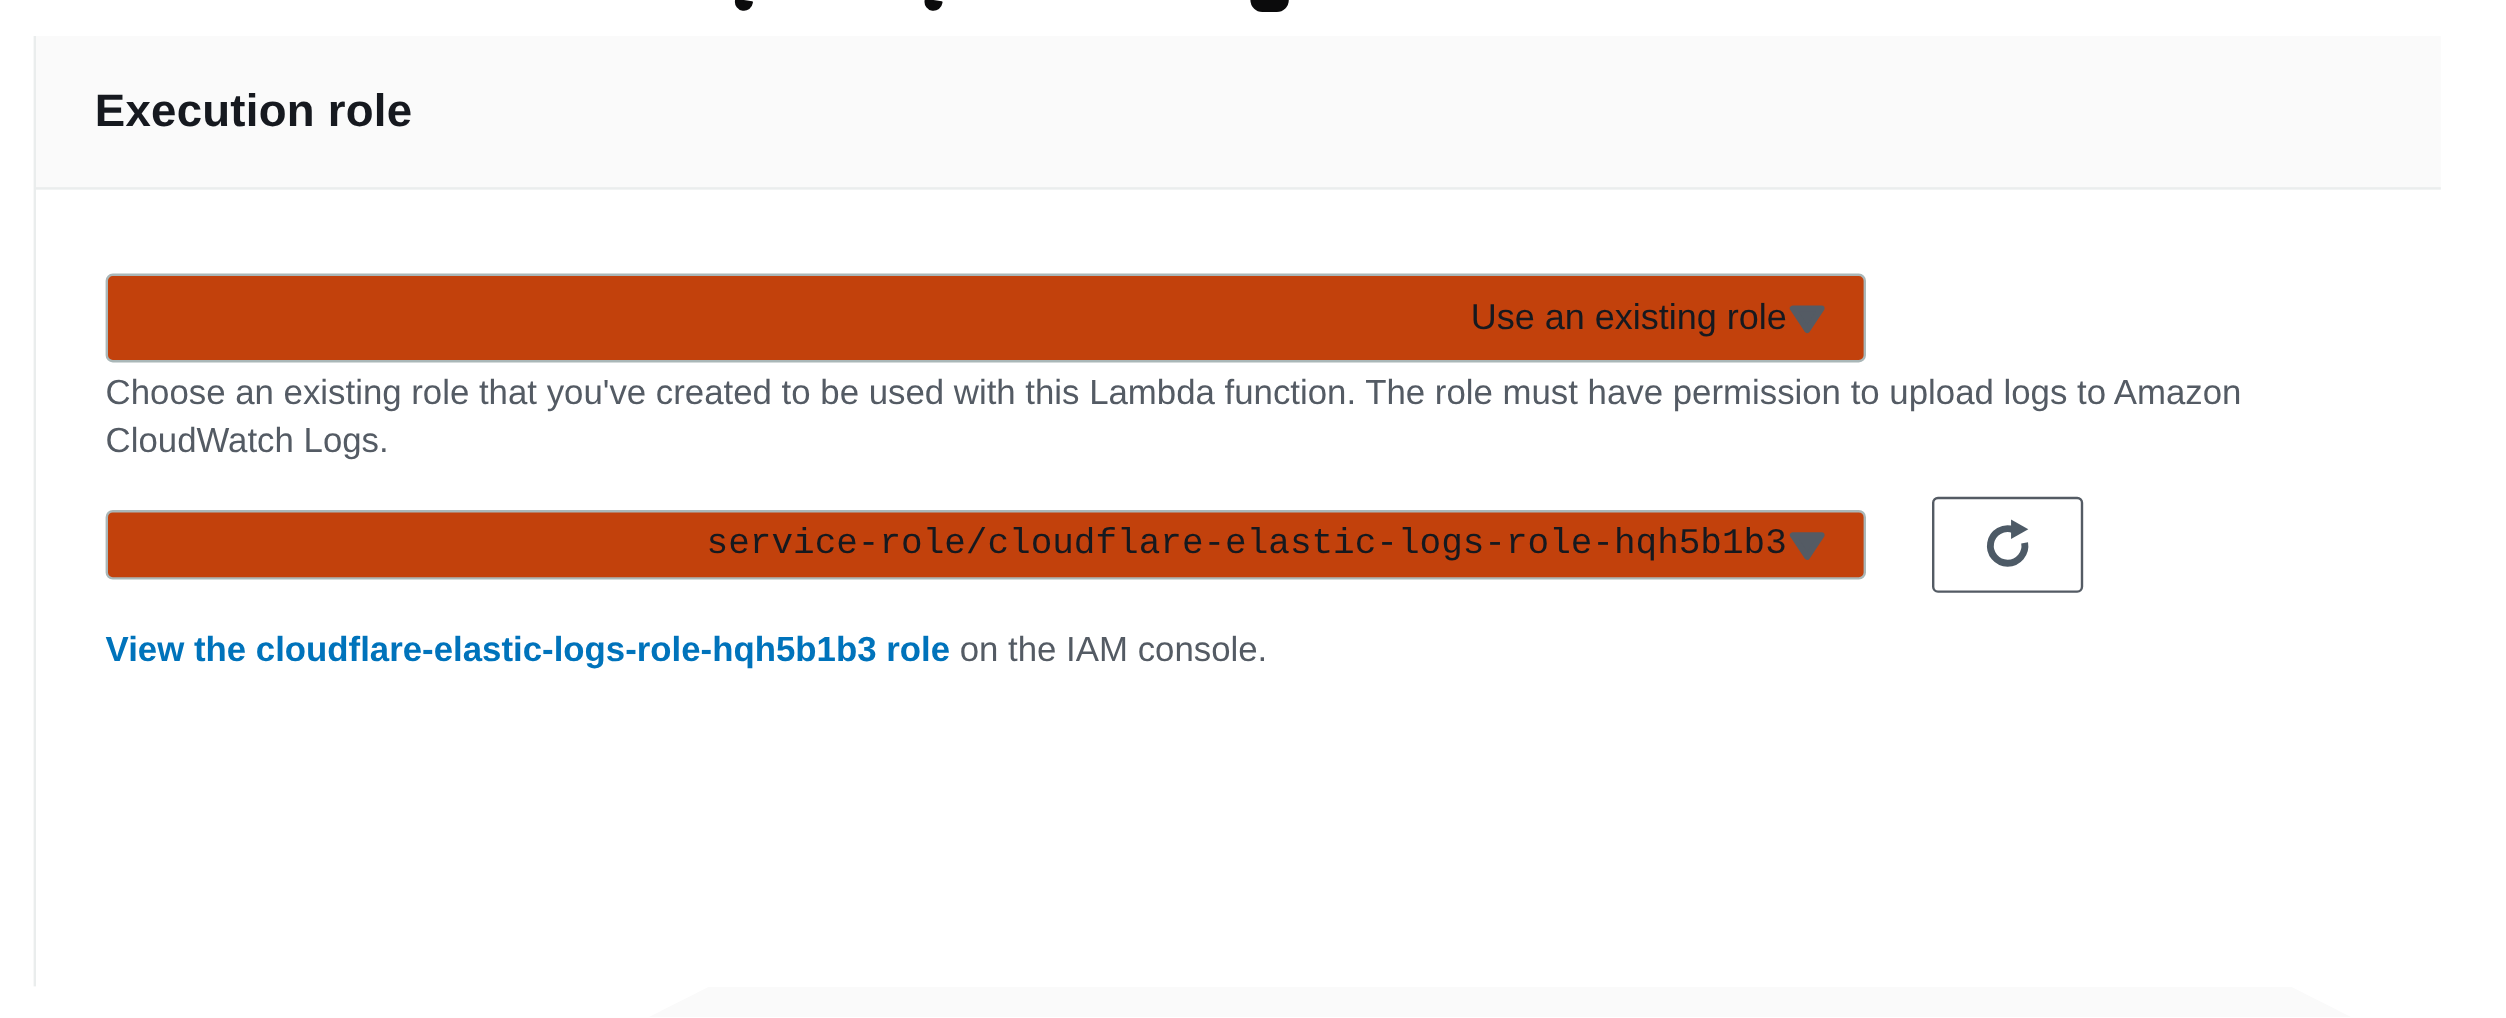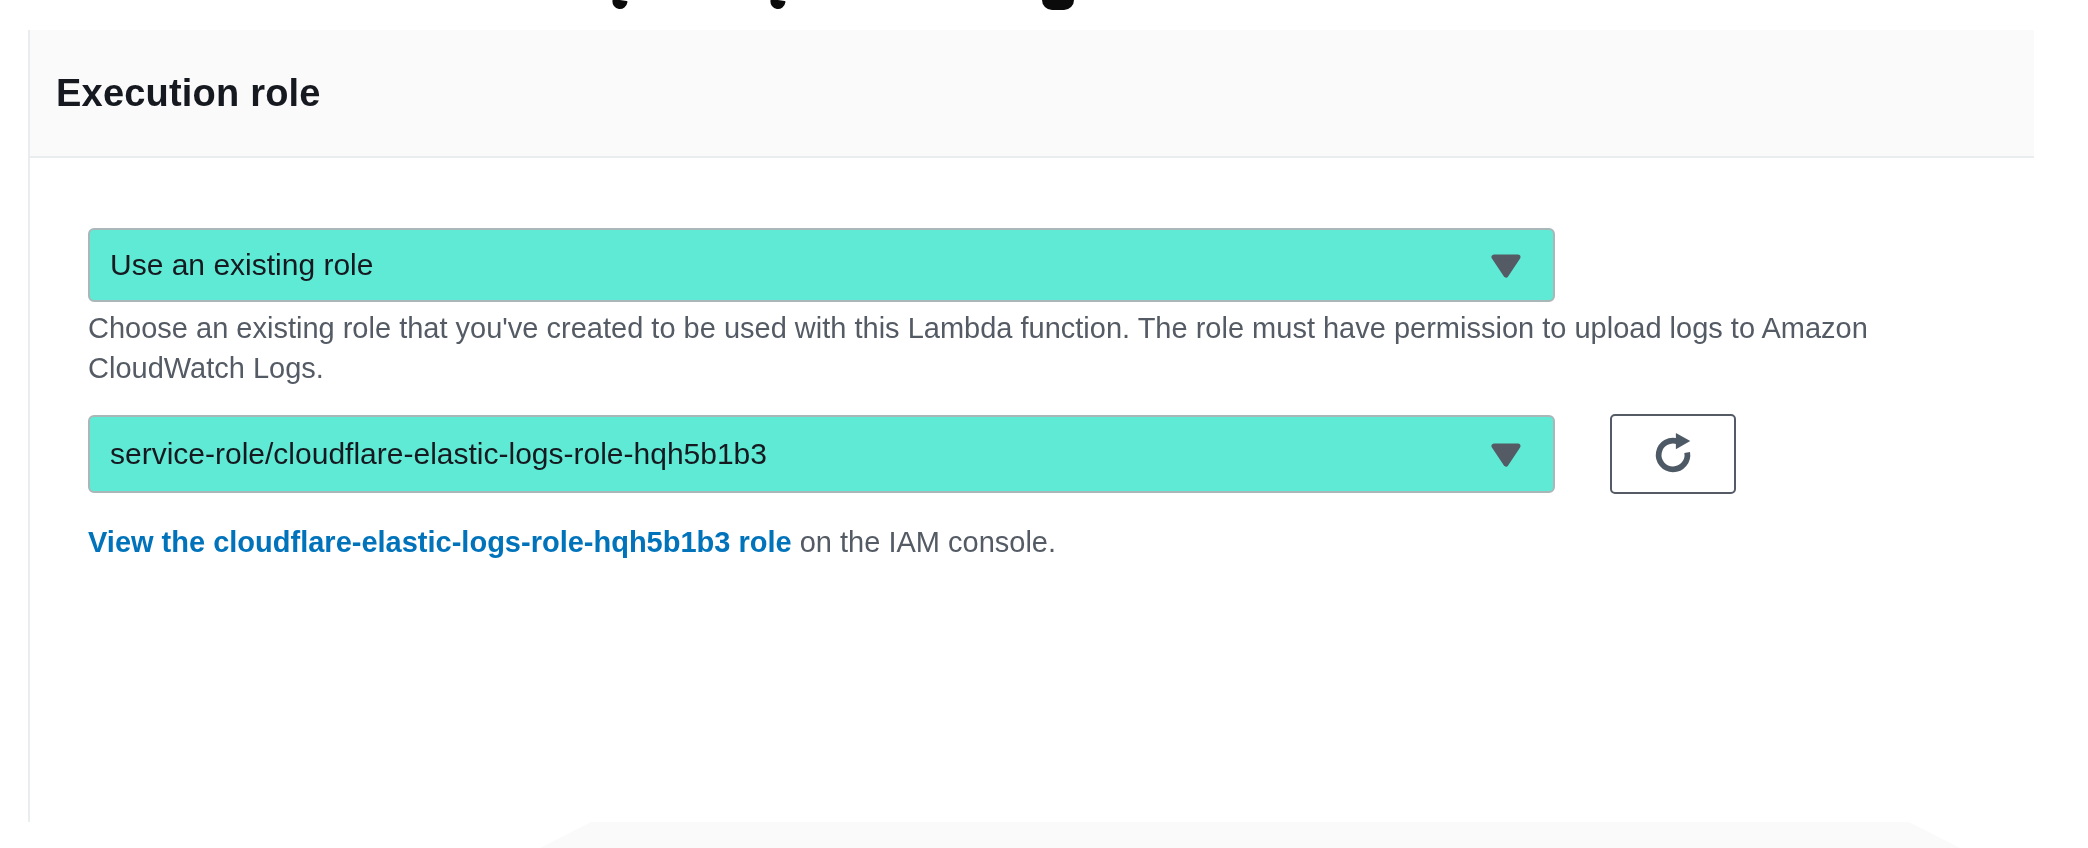--- a/index.html
+++ b/index.html
@@ -10,43 +10,43 @@
   .top-fragments { position: absolute; top: 0; left: 0; width: 100%; height: 12px; }
   .frag { position: absolute; top: 0; background: #0b0b0c; }
   .frag-1 { left: 612px; width: 15px; height: 9px; border-radius: 1px 1px 9px 9px; transform: rotate(8deg); }
   .frag-2 { left: 770px; width: 15px; height: 9px; border-radius: 1px 1px 9px 9px; transform: rotate(8deg); }
   .frag-3 { left: 1042px; width: 32px; height: 10px; border-radius: 0 0 14px 14px; }
 
   
   .panel { position: absolute; top: 30px; left: 28px; width: 2006px; height: 792px;
            border-left: 2px solid #eaeded; background: #ffffff; }
   .panel-header { height: 128px; background: #fafafa; border-bottom: 2px solid #eaeded;
-                  display: flex; align-items: center; padding-left: 26px; }
+                  display: flex; align-items: center; padding-left: 49px; }
   .panel-title { font-size: 38px; font-weight: 700; color: #16191f; letter-spacing: 0.2px; }
 
   .panel-body { padding: 54px 0 0 58px; }
 
   .desc { font-size: 29px; line-height: 40px; color: #545b64; max-width: 1900px; }
   .link { color: #0073bb; font-weight: 700; cursor: pointer; text-decoration: none; }
   .desc .dot { color: #545b64; }
 
   
   .select-box { width: 1467px; height: 74px; border: 2px solid #aab7b8; border-radius: 6px;
-                background: #5eead4; display: flex; align-items: center; justify-content: space-between;
+                background: #c2410c; display: flex; align-items: center; justify-content: flex-end;
                 padding: 0 30px 0 20px; cursor: pointer; }
   .select-box .value { font-size: 30px; color: #16191f; }
   .arrow-icon { width: 34px; height: 28px; flex: 0 0 auto; }
 
   .select-1 { margin-top: 16px; }
 
   .field-label { margin-top: 106px; font-size: 30px; line-height: 38px; color: #16191f; }
   .field-desc { margin-top: 6px; font-size: 29px; line-height: 40px; color: #545b64; max-width: 1880px; }
 
   .select-row { margin-top: 26px; display: flex; align-items: center; }
-  .select-2 { height: 78px; }
+  .select-2 { height: 58px; font-family: Liberation Mono, monospace; }
   .refresh-btn { margin-left: 55px; width: 126px; height: 80px; background: #ffffff;
                  border: 2px solid #545b64; border-radius: 5px; display: flex;
                  align-items: center; justify-content: center; cursor: pointer; }
   .refresh-btn svg { width: 46px; height: 46px; }
 
   .view-link-line { margin-top: 28px; font-size: 29px; line-height: 40px; }
 
   
   .footer-shadow { position: absolute; bottom: 0; left: 540px; width: 1420px; height: 26px;
                    background: #fafafa; clip-path: polygon(3.6% 0, 96.4% 0, 100% 100%, 0 100%); }

